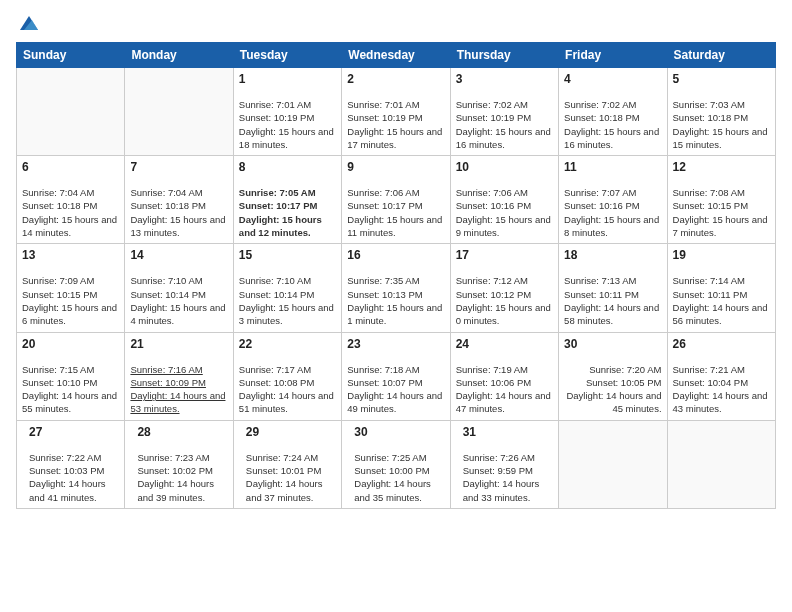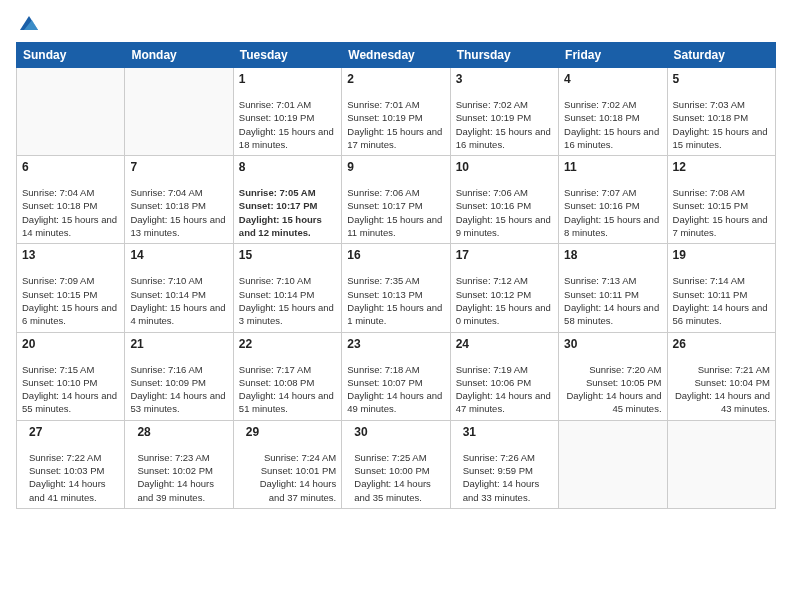--- a/index.html
+++ b/index.html
@@ -259,21 +259,21 @@
         </tr>
         <tr>
           <td>
             <span class="day-number">20</span>
             <div class="day-info" style="white-space: pre-line;">Sunrise: 7:15 AM
 Sunset: 10:10 PM
 Daylight: 14 hours and 55 minutes.</div>
           </td>
           <td>
             <span class="day-number">21</span>
-            <div class="day-info" style="white-space: pre-line;">Sunrise: 7:16 AM
+            <div class="day-info" style="white-space: pre-line; text-decoration: underline;">Sunrise: 7:16 AM
 Sunset: 10:09 PM
 Daylight: 14 hours and 53 minutes.</div>
           </td>
           <td>
             <span class="day-number">22</span>
             <div class="day-info" style="white-space: pre-line;">Sunrise: 7:17 AM
 Sunset: 10:08 PM
 Daylight: 14 hours and 51 minutes.</div>
           </td>
           <td>
@@ -289,41 +289,41 @@
 Daylight: 14 hours and 47 minutes.</div>
           </td>
           <td>
             <span class="day-number">30</span>
             <div class="day-info" style="white-space: pre-line; text-align: right;">Sunrise: 7:20 AM
 Sunset: 10:05 PM
 Daylight: 14 hours and 45 minutes.</div>
           </td>
           <td>
             <span class="day-number">26</span>
-            <div class="day-info" style="white-space: pre-line; text-align: right;">Sunrise: 7:21 AM
+            <div class="day-info" style="white-space: pre-line;">Sunrise: 7:21 AM
 Sunset: 10:04 PM
 Daylight: 14 hours and 43 minutes.</div>
           </td>
         </tr>
         <tr class="last-row">
           <td>
             <span class="day-number">27</span>
             <div class="day-info" style="white-space: pre-line;">Sunrise: 7:22 AM
 Sunset: 10:03 PM
 Daylight: 14 hours and 41 minutes.</div>
           </td>
           <td>
             <span class="day-number">28</span>
             <div class="day-info" style="white-space: pre-line;">Sunrise: 7:23 AM
 Sunset: 10:02 PM
 Daylight: 14 hours and 39 minutes.</div>
           </td>
           <td>
             <span class="day-number">29</span>
-            <div class="day-info" style="white-space: pre-line; text-align: right;">Sunrise: 7:24 AM
+            <div class="day-info" style="white-space: pre-line;">Sunrise: 7:24 AM
 Sunset: 10:01 PM
 Daylight: 14 hours and 37 minutes.</div>
           </td>
           <td>
             <span class="day-number">30</span>
             <div class="day-info" style="white-space: pre-line;">Sunrise: 7:25 AM
 Sunset: 10:00 PM
 Daylight: 14 hours and 35 minutes.</div>
           </td>
           <td>

